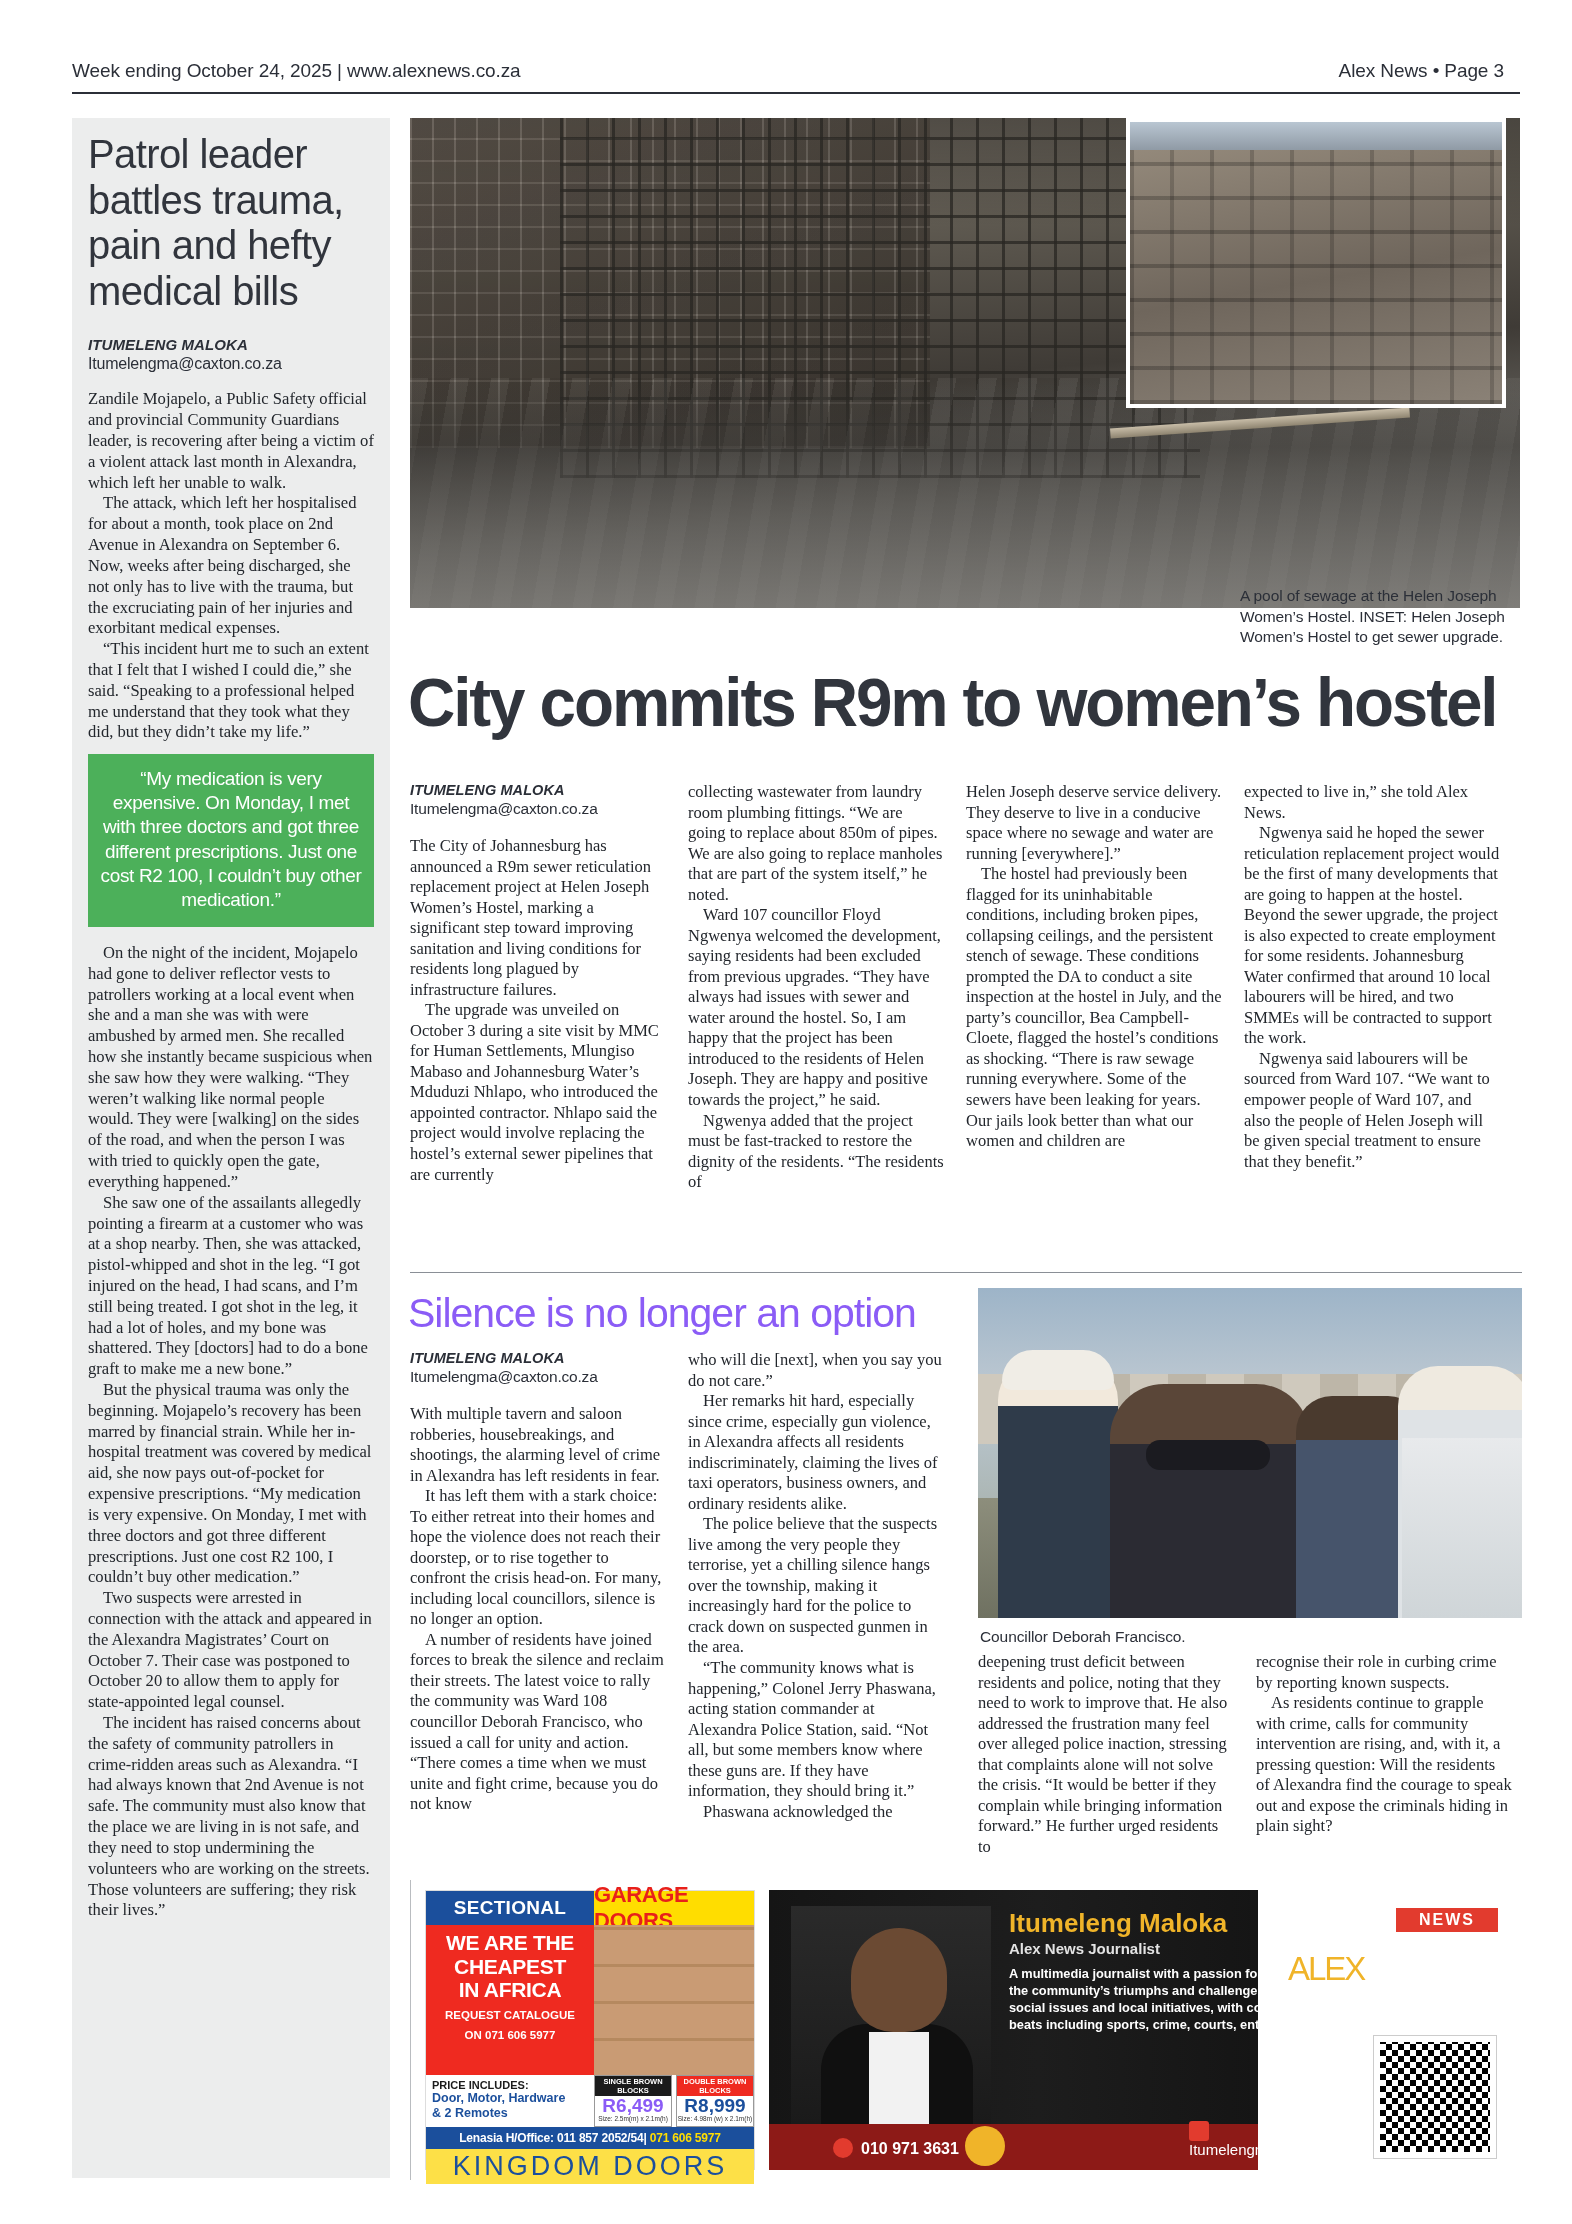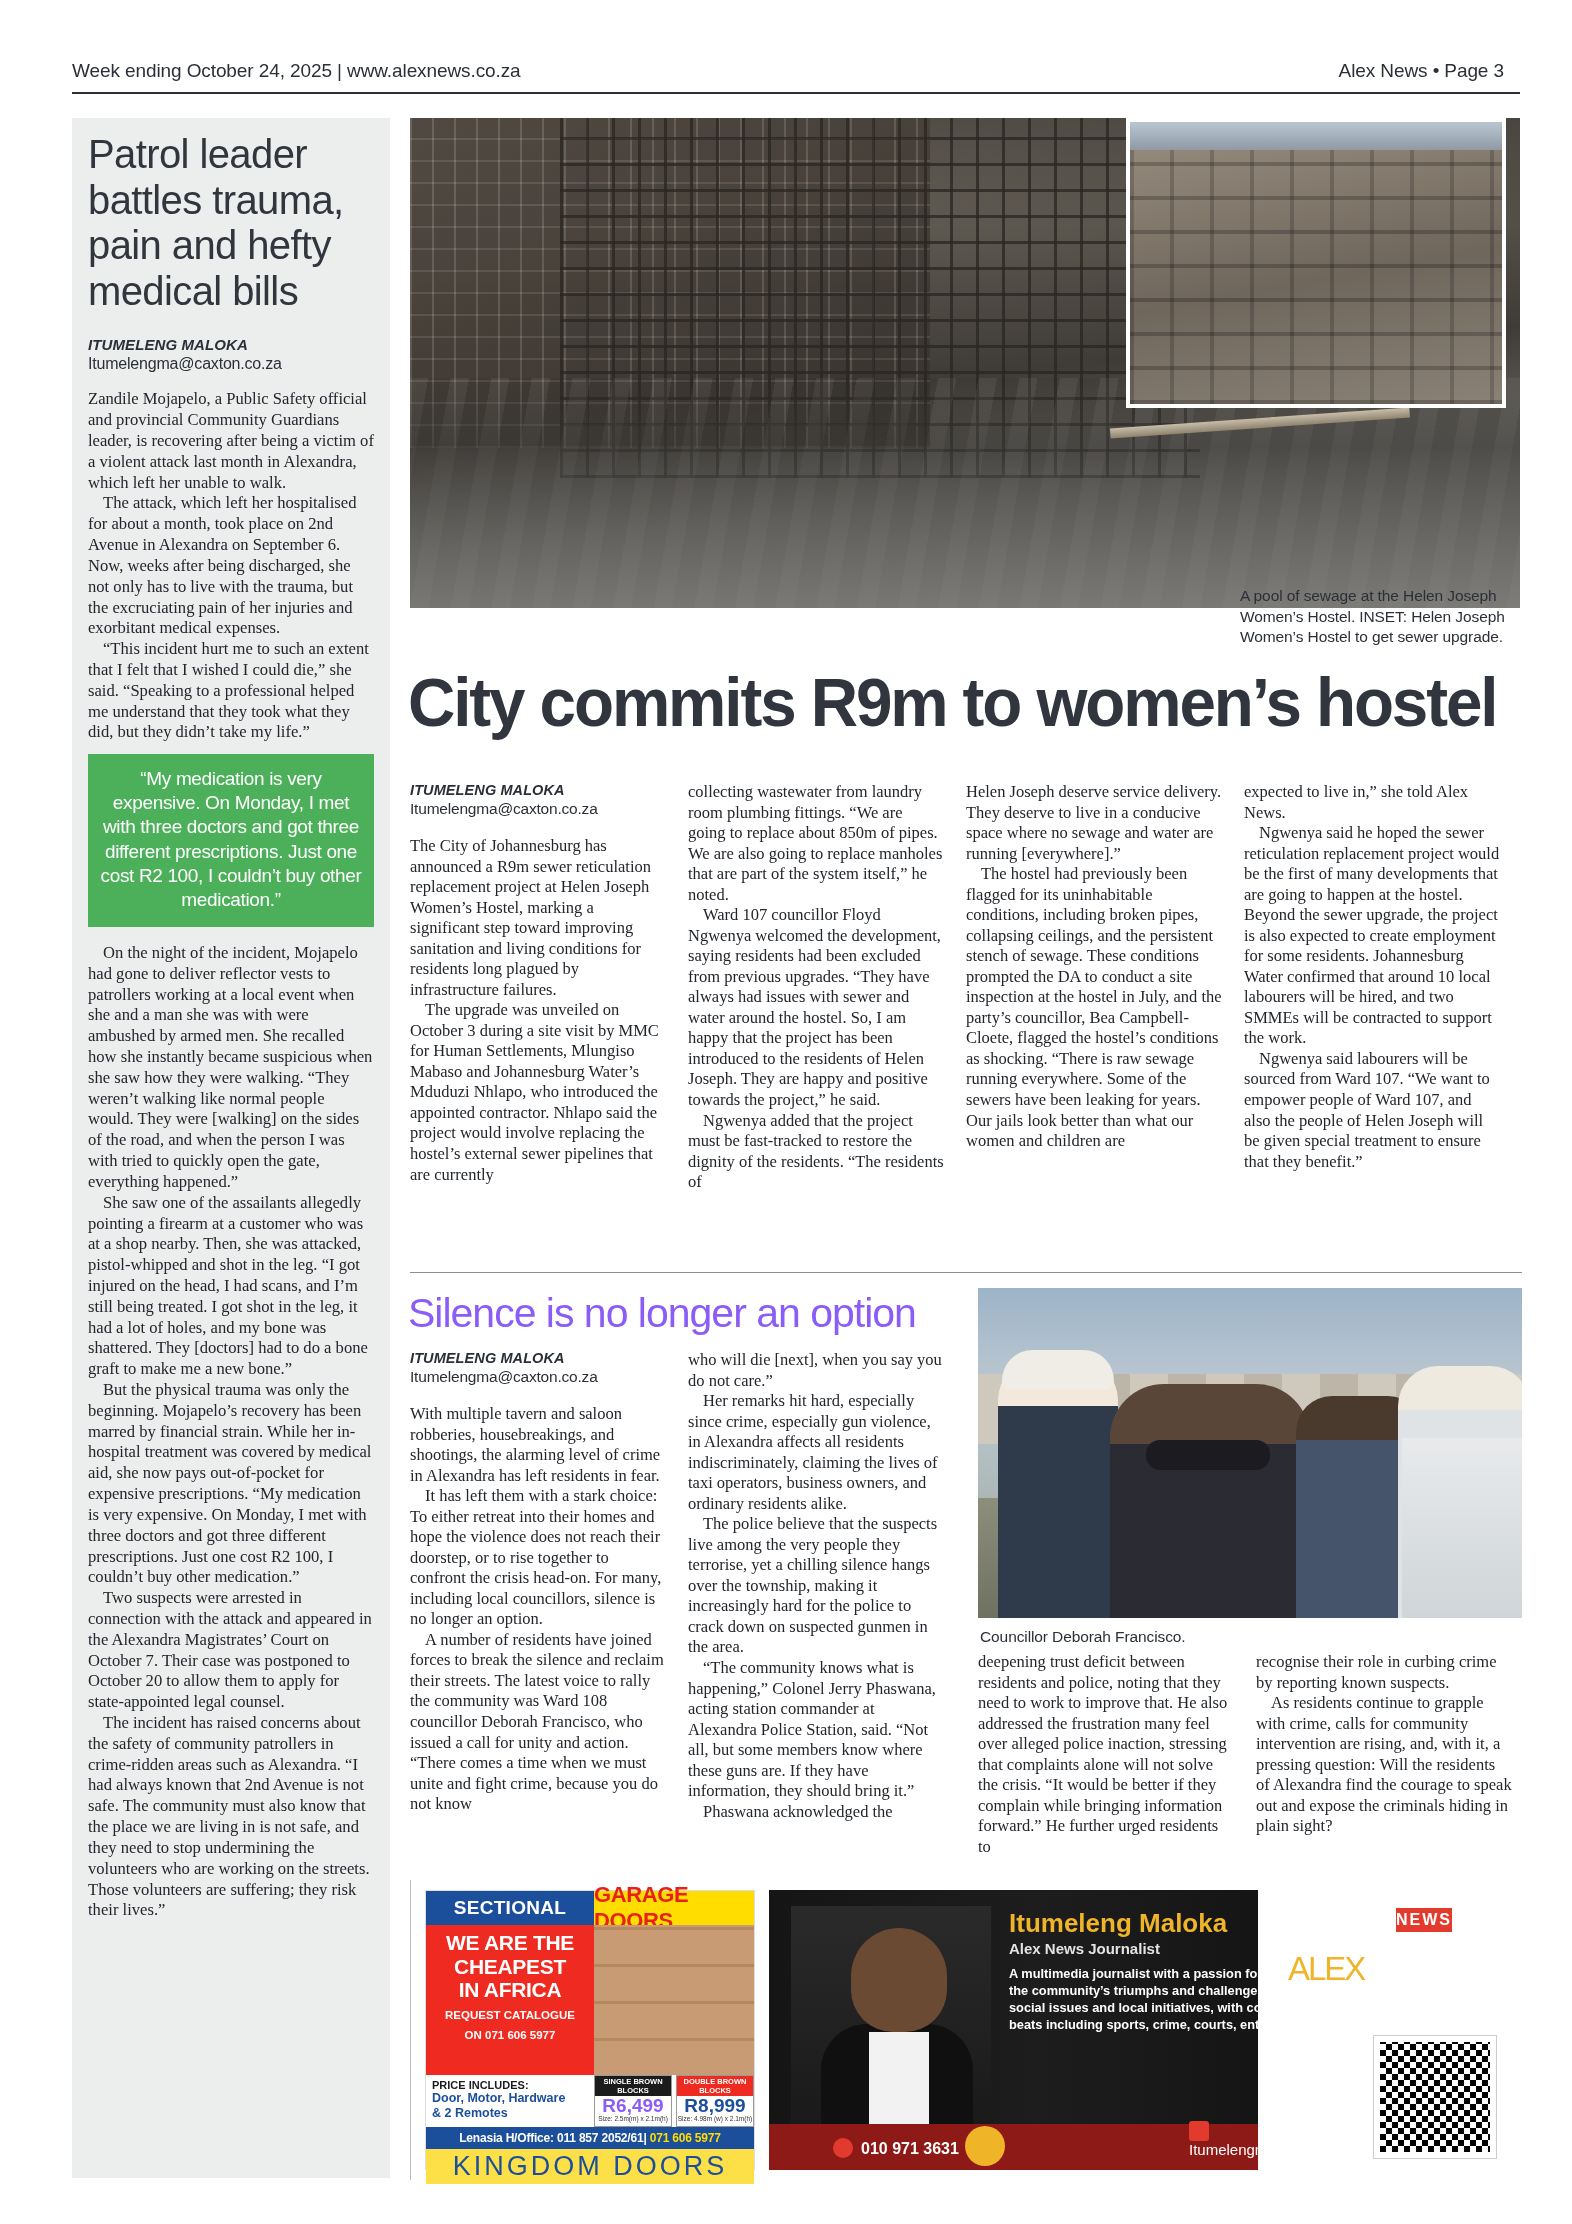--- a/index.html
+++ b/index.html
@@ -268,21 +268,21 @@
     border-radius:20px; background:#f0b429; }
 
   .ad-alex {
     position: relative; width: 236px; height: 280px; margin: 10px 14px 0 0;
     background: #ffffff;
   }
   .alex-logo { position:absolute; left:16px; top:6px; width:200px; height:64px; }
   .alex-a { position:absolute; left:0; top:6px; font-size:33px; font-weight:400;
     color:#f0b429; letter-spacing:-2px;margin-top:48px; }
   .alex-n { position:absolute; left:108px; top:12px; background:#e23b2e; color:#fff;
-    font-size:16px; font-weight:700; padding:3px 0; letter-spacing:2px;}
+    font-size:16px; font-weight:700; padding:3px 23px; letter-spacing:2px;}
   .qr { position:absolute; right:12px; bottom:12px; width:122px; height:122px;
     background:
       repeating-linear-gradient(0deg,#000 0 6px,#fff 6px 12px),
       repeating-linear-gradient(90deg,#000 0 6px,#fff 6px 12px);
     background-blend-mode: difference;
     border: 6px solid #fff; outline:1px solid #ccc;}
 </style>
 </head>
 <body>
 
@@ -443,21 +443,21 @@
             <div class="sz">Size: 2.5m(m) x 2.1m(h)</div>
           </div>
           <div class="kd-tag b2">
             <div class="hdr">DOUBLE BROWN BLOCKS</div>
             <div class="amt">R8,999</div>
             <div class="sz">Size: 4.98m (w) x 2.1m(h)</div>
           </div>
         </div>
       </div>
       <div class="kd-office">
-        <span>Lenasia H/Office: 011 857 2052/61|</span>
+        <span>Lenasia H/Office: 011 857 2052/54|</span>
         <span class="wa">071 606 5977</span>
       </div>
       <div class="kd-logo">KINGDOM DOORS</div>
     </div>
 
     <div class="ad-profile">
       <div class="pf-photo">
         <div class="pf-body"></div>
         <div class="pf-shirt"></div>
         <div class="pf-head"></div>

